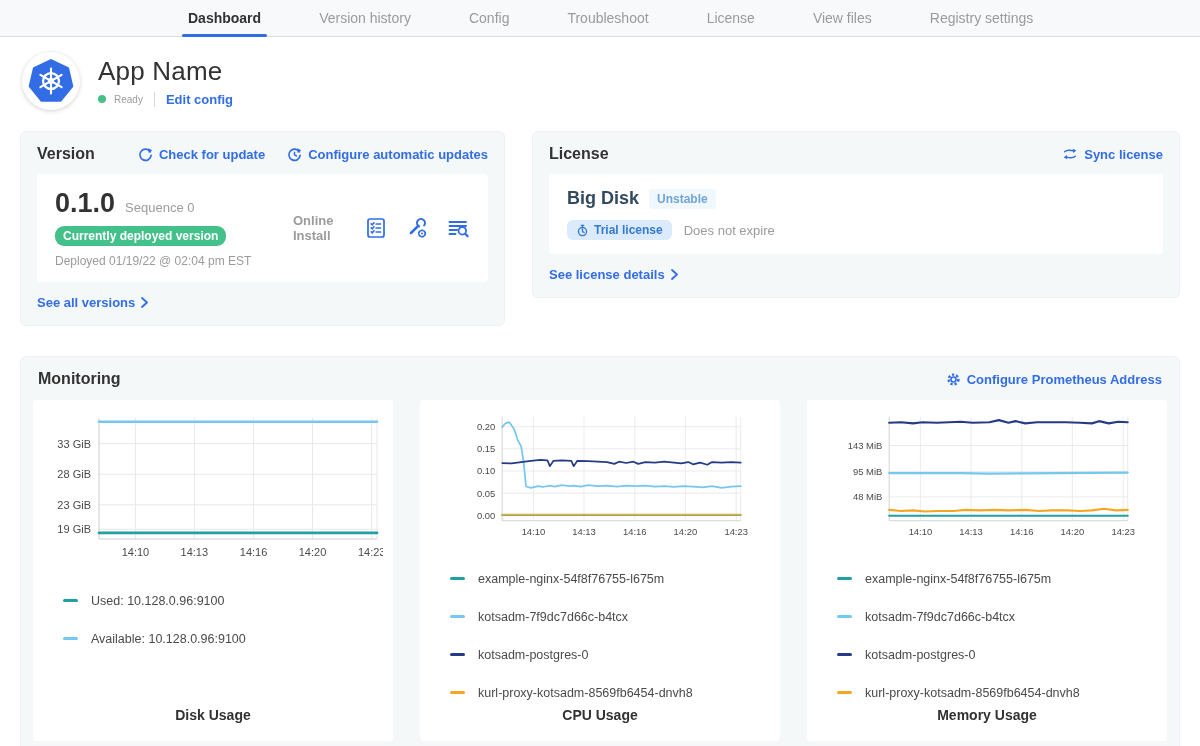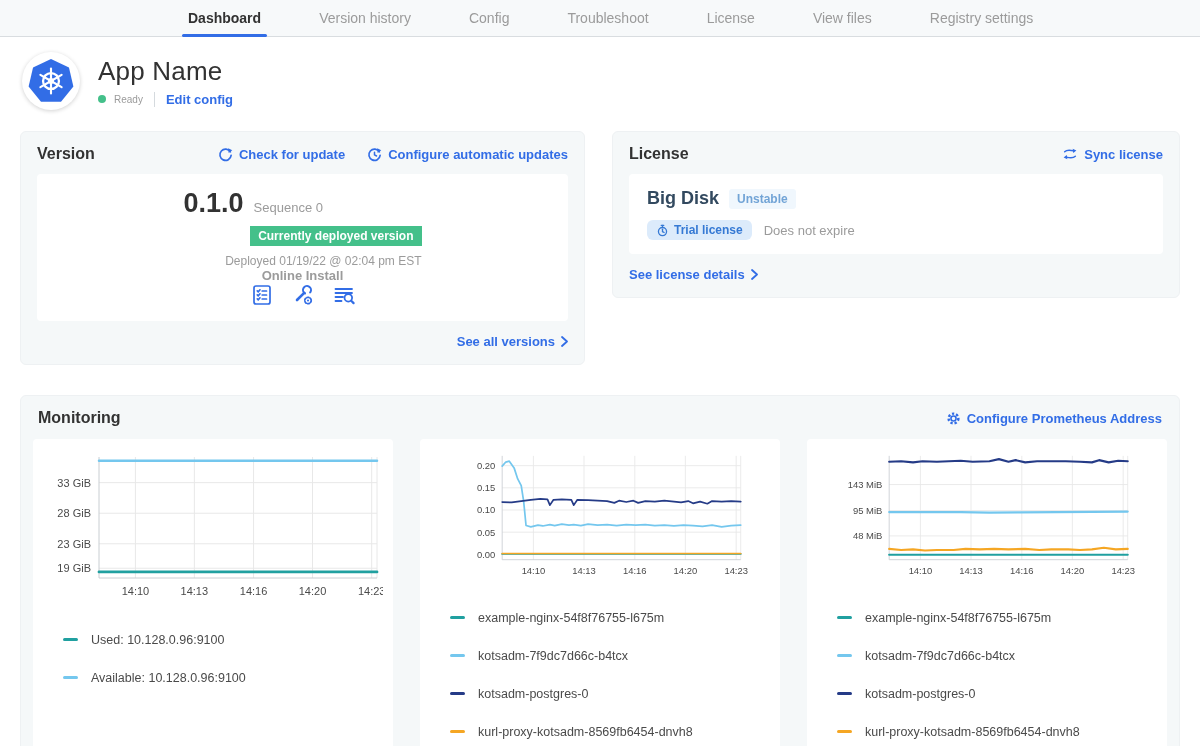--- a/index.html
+++ b/index.html
@@ -20,29 +20,29 @@
   .status-text { font-size:10px; color:#9b9b9b; }
   .vdiv { width:1px; height:15px; background:#d5dade; margin:0 3px; }
   .link { color:#326de6; font-weight:700; font-size:13px; text-decoration:none; cursor:pointer; display:inline-flex; align-items:center; gap:6px; }
 
   
   .cards-row { display:flex; gap:27px; padding:0 20px; margin-top:21px; align-items:flex-start; }
   .panel { background:#f5f8f9; border:1px solid #eef1f3; border-radius:6px; padding:13px 16px 14px 16px; }
   .panel h2 { font-size:16px; font-weight:700; }
   .panel-head { display:flex; align-items:center; justify-content:space-between; margin-bottom:11px; }
   .panel-head-links { display:flex; align-items:center; gap:22px; }
-  .white-card { background:#fff; border-radius:4px; padding:14px 18px;flex-direction:column; }
-
-  .version-panel { width:565px;text-align:right; }
+  .white-card { background:#fff; border-radius:4px; padding:14px 18px; }
+
+  .version-panel { width:485px; }
   .version-inner { display:flex; align-items:center; }
   .v-left { width:238px; }
   .v-num-row { display:flex; align-items:baseline; gap:10px; }
   .v-num { font-size:27px; font-weight:700; }
   .v-seq { font-size:13px; color:#9b9b9b; }
-  .green-badge { display:inline-block; margin-top:7px; background:#44c08a; color:#fff; font-size:12px; font-weight:700; padding:3px 8px; border-radius:0; }
+  .green-badge { display:inline-block; margin-top:7px; background:#44c08a; color:#fff; font-size:12px; font-weight:700; padding:3px 8px; border-radius:9px; }
   .v-deployed { margin-top:8px; font-size:12px; color:#9b9b9b; }
   .v-mid { flex:1; font-size:13px; font-weight:700; color:#9b9b9b; }
   .v-icons { display:flex; align-items:center; gap:17px; }
   .icon-btn { cursor:pointer; display:flex; }
   .see-link { margin-top:13px; display:inline-flex; align-items:center; gap:6px; }
 
   .license-panel { flex:1; }
   .lic-row1 { display:flex; align-items:center; gap:10px; }
   .lic-name { font-size:18px; font-weight:700; color:#32495f; }
   .chan-badge { background:#f0f7fd; color:#72a4d6; font-size:12px; font-weight:700; padding:3px 8px; border-radius:3px; }

